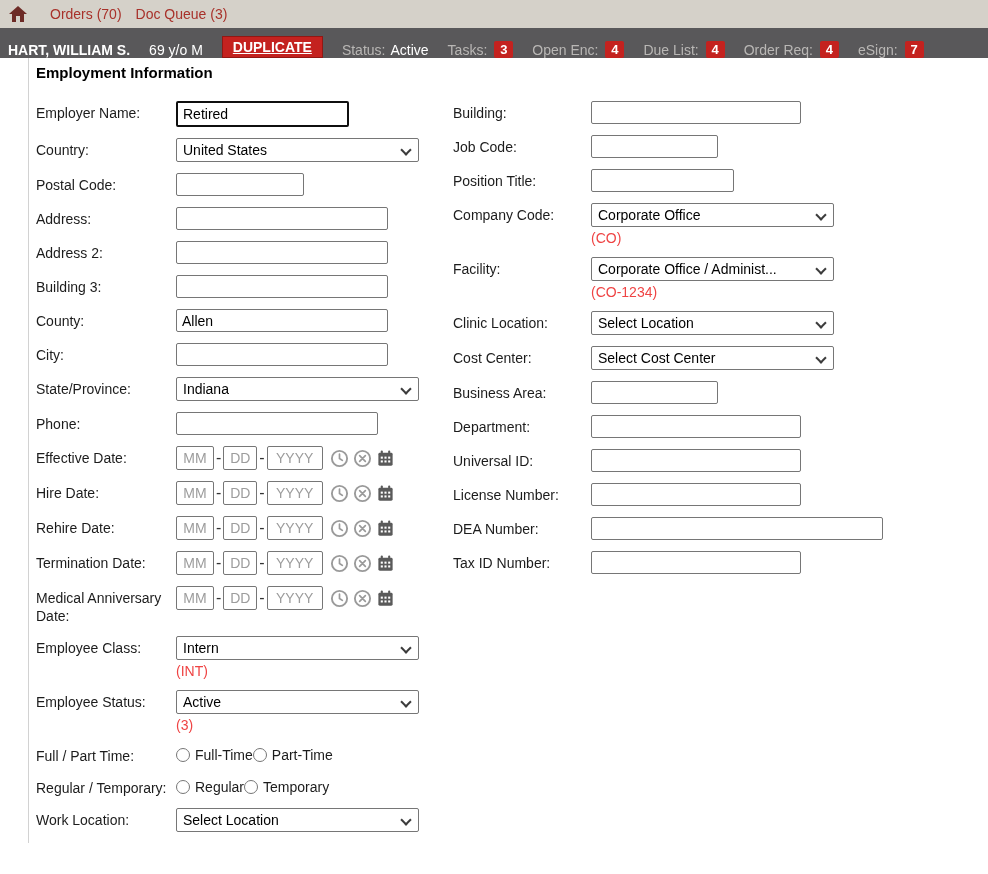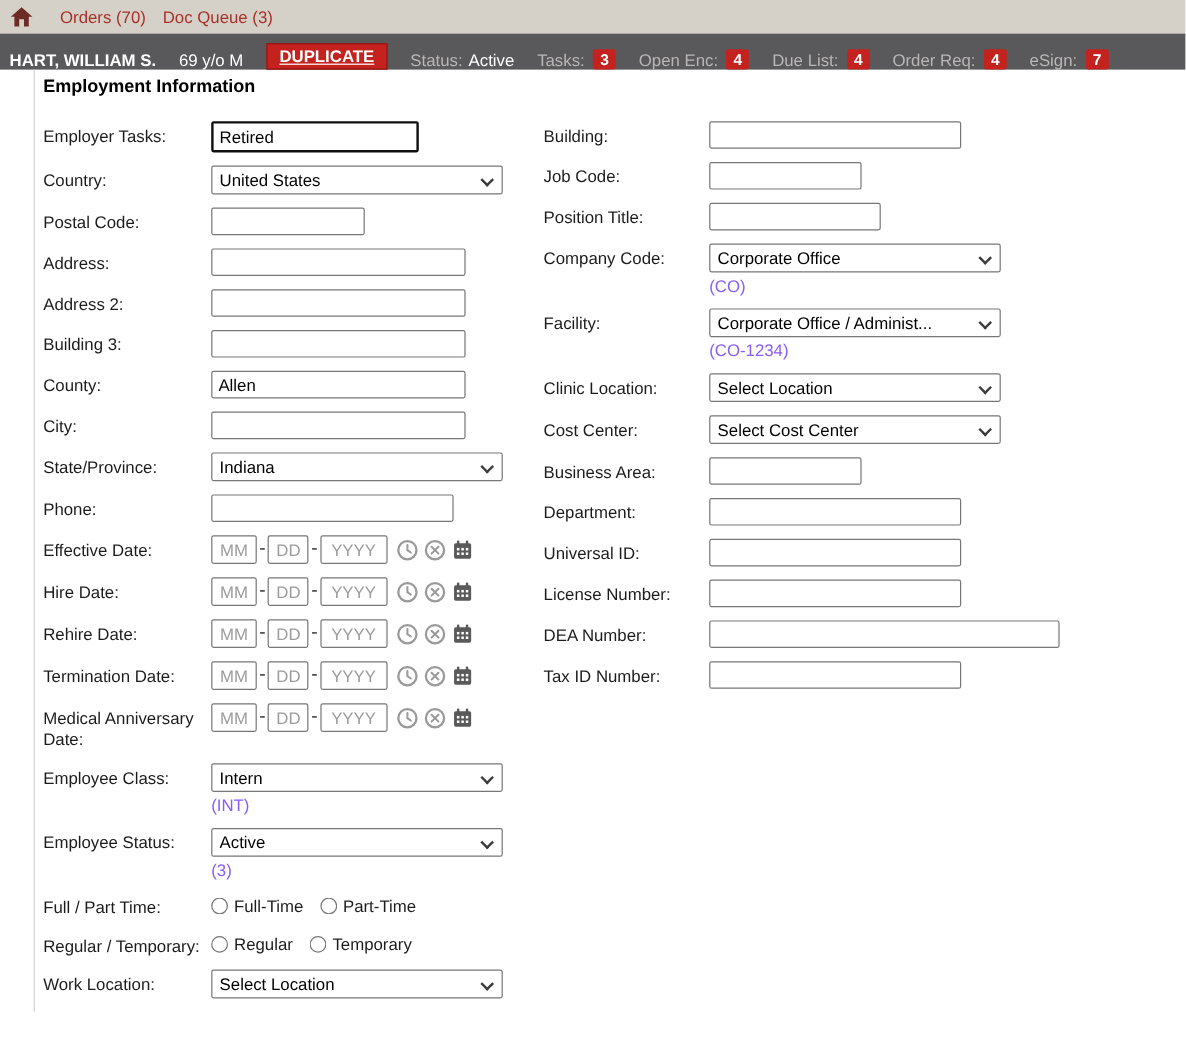--- a/index.html
+++ b/index.html
@@ -34,32 +34,32 @@
   .ti{height:23px;border:1px solid #767676;border-radius:2px;background:#fff;color:#000;
       font-family:"Liberation Sans",sans-serif;font-size:14px;padding:0 5px;box-sizing:border-box;}
   .ti.focused{height:26px;border:2px solid #0f0f0f;}
   .w127{width:127px}.w128{width:128px}.w143{width:143px}.w202{width:202px}.w205{width:173px}
   .w210{width:210px}.w212{width:212px}.w243{width:243px}.w292{width:292px}
   
   .sel{position:relative;height:24px;border:1px solid #767676;border-radius:2px;background:#fff;
        display:flex;align-items:center;padding:0 22px 0 6px;font-size:14px;box-sizing:border-box;cursor:pointer;}
   .sel .selval{overflow:hidden;white-space:nowrap;text-overflow:ellipsis;color:#000;}
   .chev{position:absolute;right:8px;top:7px;width:6px;height:6px;border-right:2px solid #3c3c3c;border-bottom:2px solid #3c3c3c;transform:rotate(45deg);}
-  .code{font-size:14px;color:#8b5cf6;margin-top:3px;}
+  .code{font-size:14px;color:#ef4444;margin-top:3px;}
   
   .dategroup{display:flex;align-items:center;}
   .di{height:24px;border:1px solid #767676;border-radius:2px;text-align:center;font-size:14px;color:#000;
       box-sizing:border-box;padding:0;font-family:"Liberation Sans",sans-serif;}
   .di::placeholder{color:#9c9c9c;}
   .di.mm{width:38px}.di.dd{width:34px}.di.yy{width:56px}
   .dsep{color:#333;margin:0 2px;}
   .dicon{margin-left:4px;display:inline-flex;cursor:pointer;}
   .dicon.first{margin-left:7px;}
   
-  .radios{display:flex;align-items:center;gap:14px;padding-top:3px;}
+  .radios{display:flex;align-items:center;padding-top:3px;}
   .radio{display:flex;align-items:center;gap:5px;font-size:14px;cursor:pointer;}
   input[type=radio]{width:14px;height:14px;margin:0;accent-color:#555;}
 </style>
 </head>
 <body>
 
 <div class="topbar">
   <span class="home">
     <svg width="20" height="18" viewBox="0 0 20 18">
         <path d="M10 1 L19 9 H16 V17 H12 V11 H8 V17 H4 V9 H1 Z" fill="#6d2b26"></path>
@@ -100,21 +100,21 @@
 </div>
 
 <div class="content">
   <div class="page-title">Employment Information</div>
 
   <div class="cols">
 
     <div class="col-left">
 
       <div class="row">
-        <label class="lbl">Employer Tasks:</label>
+        <label class="lbl">Employer Name:</label>
         <div class="ctl"><input class="ti focused w205" value="Retired" style=""></div>
       </div>
 
       <div class="row">
         <label class="lbl">Country:</label>
         <div class="ctl">
           <div class="sel w243">
             <span class="selval">United States</span>
             <span class="chev"></span>
           </div>

